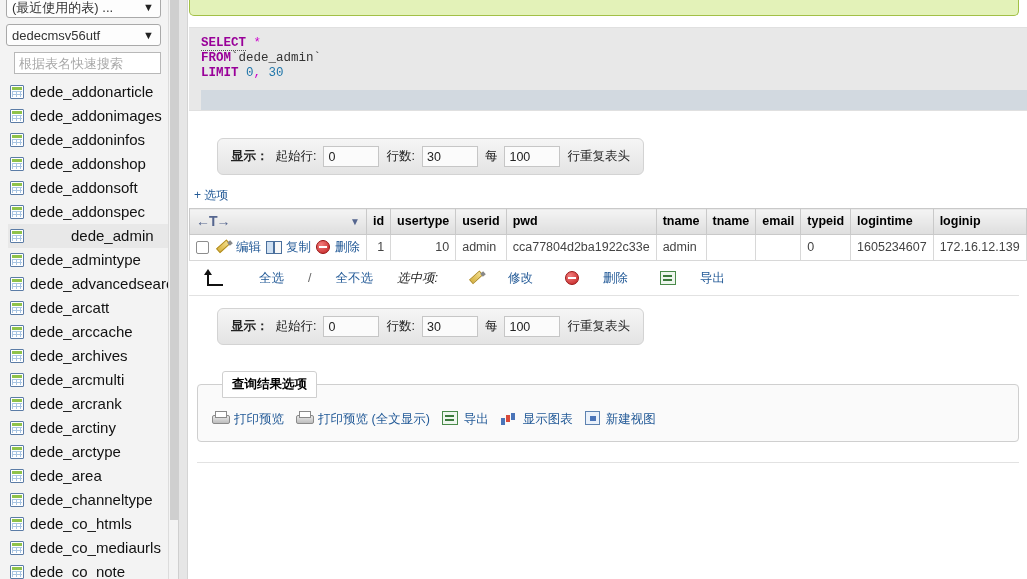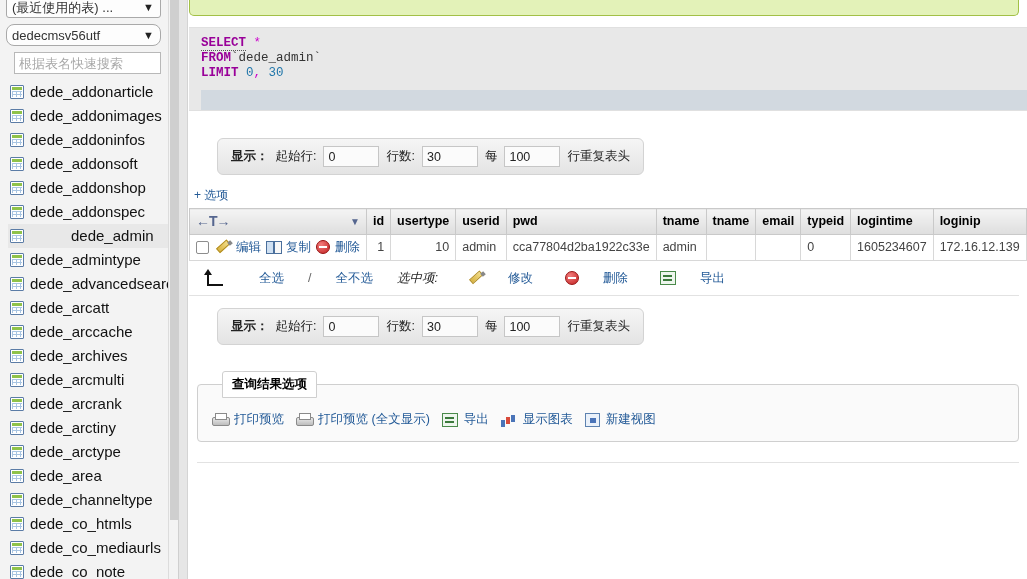--- a/index.html
+++ b/index.html
@@ -25,21 +25,21 @@
     flex: 0 0 179px;
   }
   .db-select {
     width: 155px;
     height: 22px;
     margin: 0 0 6px 6px;
     font-family: "Liberation Sans", sans-serif;
     font-size: 13px;
     padding: 1px 2px 2px 5px;
     border: 1px solid #a9a9a9;
-    border-radius: 8px;
+    border-radius: 3px;
     background: #fdfdfd;
     color: #333;
     position: relative;
     line-height: 19px;
     white-space: nowrap;
     overflow: hidden;
   }
   .db-select.first { margin-top: -4px; border-radius: 0 0 3px 3px; }
   .db-select .chev {
     position: absolute; right: 6px; top: 1px;
@@ -306,21 +306,21 @@
   }
   fieldset.qres legend {
     font-size: 12.5px;
     font-weight: bold;
     background: #fff;
     border: 1px solid #cfcfcf;
     border-radius: 3px 3px 0 0;
     padding: 4px 9px;
     margin-left: 10px;
   }
-  .qres-links { display: flex; align-items: center; gap: 6px; font-size: 12.5px; }
+  .qres-links { display: flex; gap: 6px; font-size: 12.5px; }
   .qres-links a { color: #235a97; }
   .bottom-rule { border-top: 1px solid #e2e2e2; margin: 20px 8px 0 8px; }
   a { text-decoration: none; cursor: default; }
 </style>
 </head>
 <body>
 
 <div id="app">
 
   <div id="sidebar">
@@ -347,25 +347,25 @@
       <li>
           <span class="tbl-ico"></span>
           <span class="tbl-name">dede_addonimages</span>
         </li>
       <li>
           <span class="tbl-ico"></span>
           <span class="tbl-name">dede_addoninfos</span>
         </li>
       <li>
           <span class="tbl-ico"></span>
+          <span class="tbl-name">dede_addonshop</span>
+        </li>
+      <li>
+          <span class="tbl-ico"></span>
           <span class="tbl-name">dede_addonsoft</span>
-        </li>
-      <li>
-          <span class="tbl-ico"></span>
-          <span class="tbl-name">dede_addonshop</span>
         </li>
       <li>
           <span class="tbl-ico"></span>
           <span class="tbl-name">dede_addonspec</span>
         </li>
       <li class="active">
           <span class="tbl-ico"></span>
           <span class="tbl-name">dede_admin</span>
         </li>
       <li>

